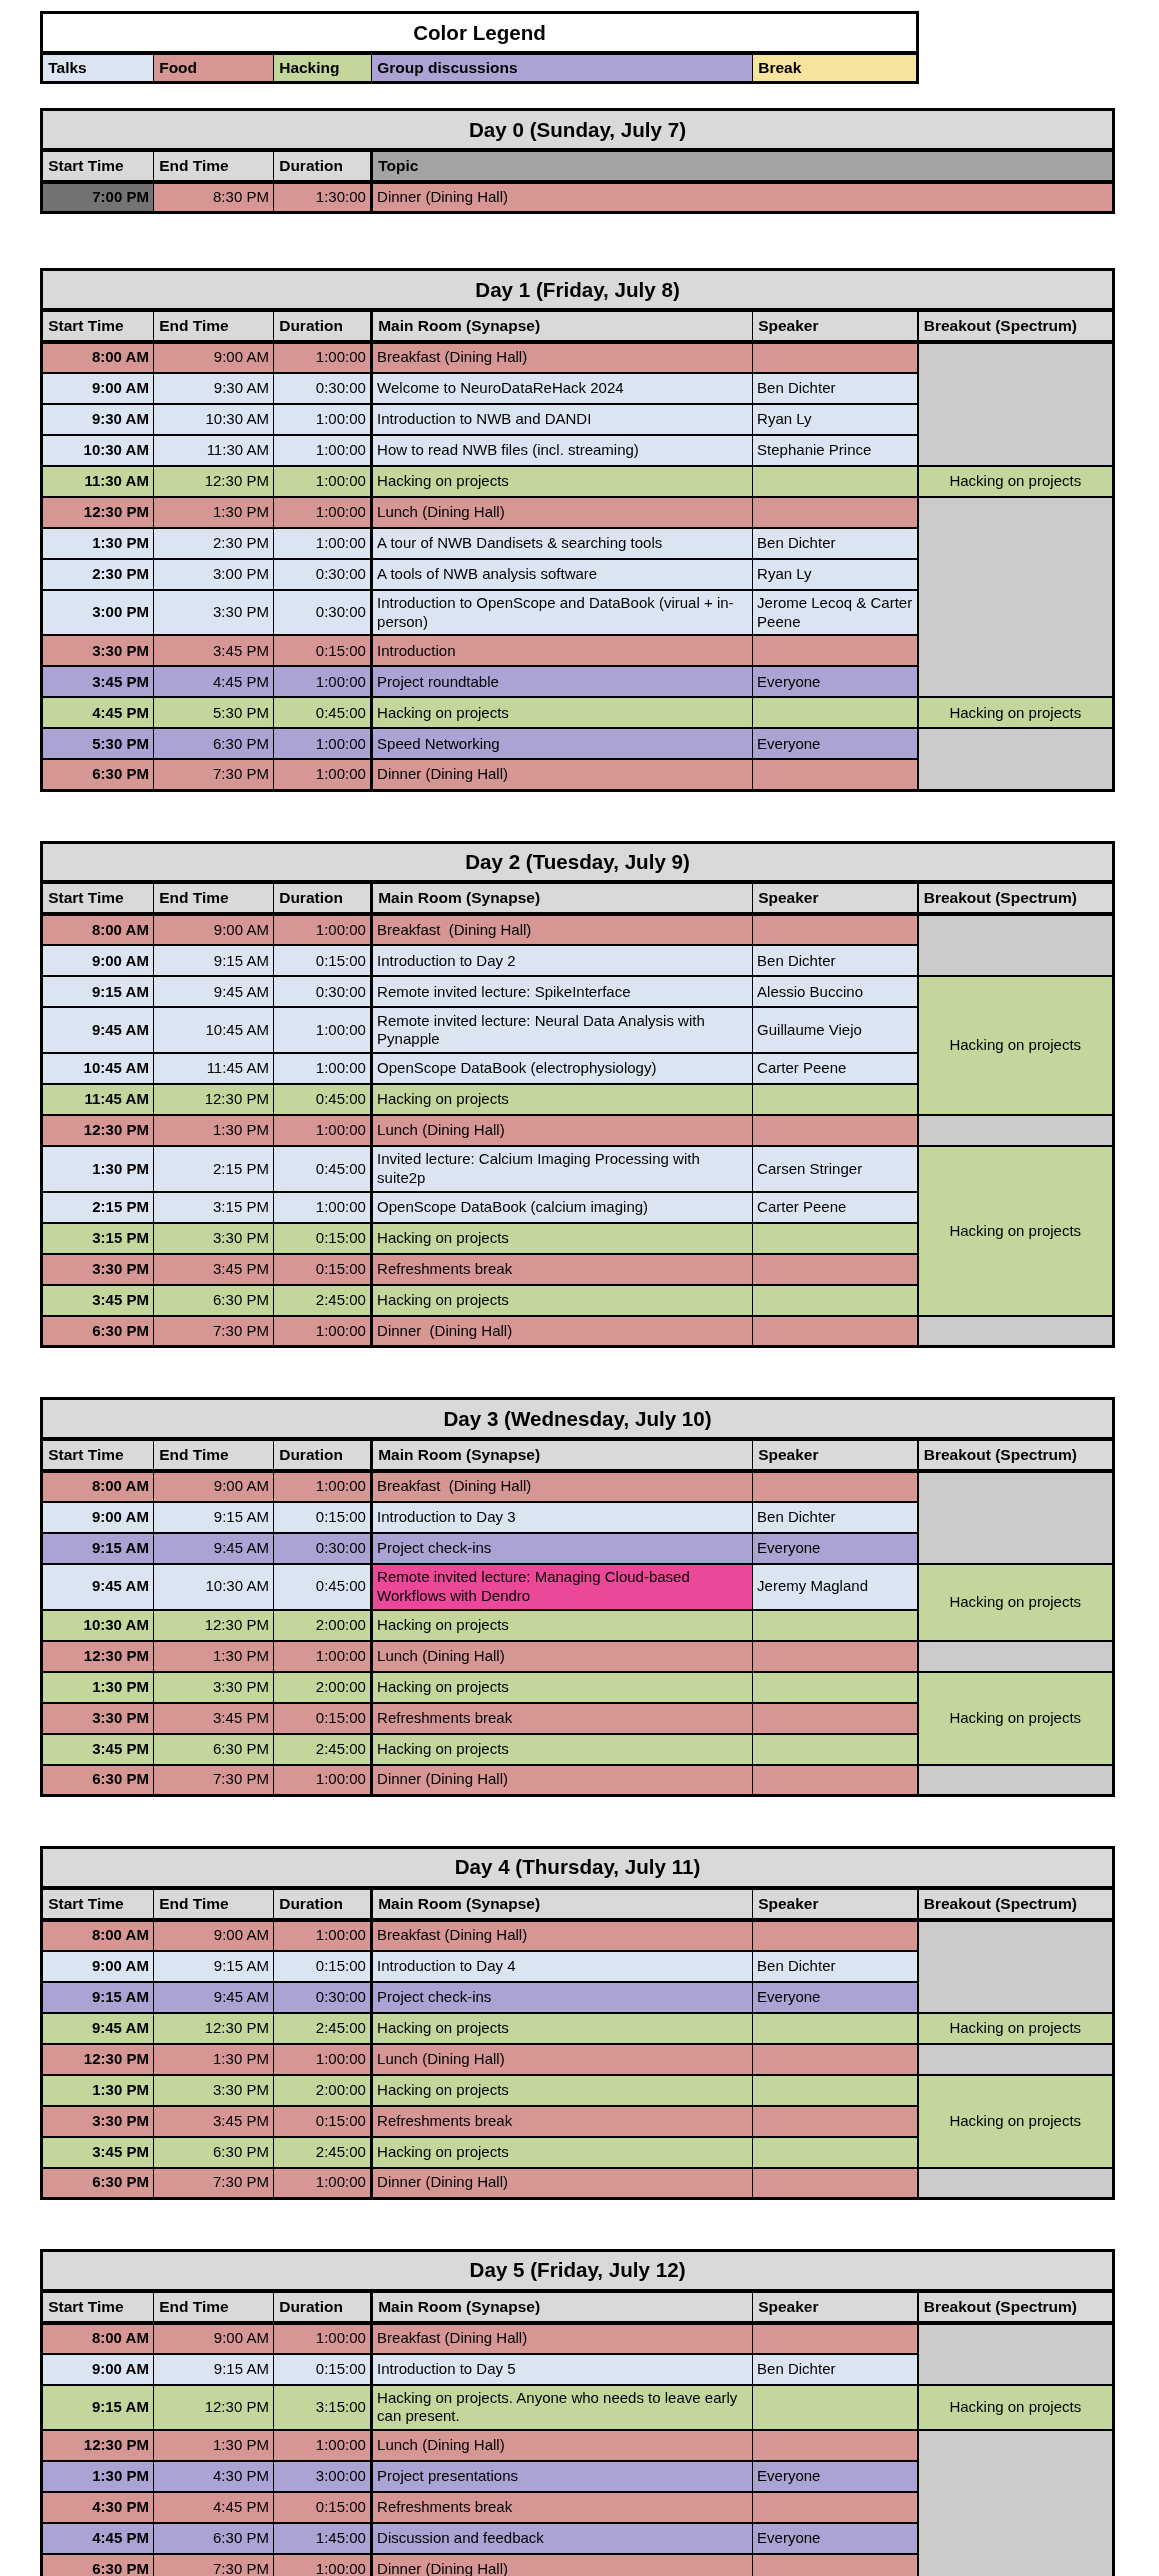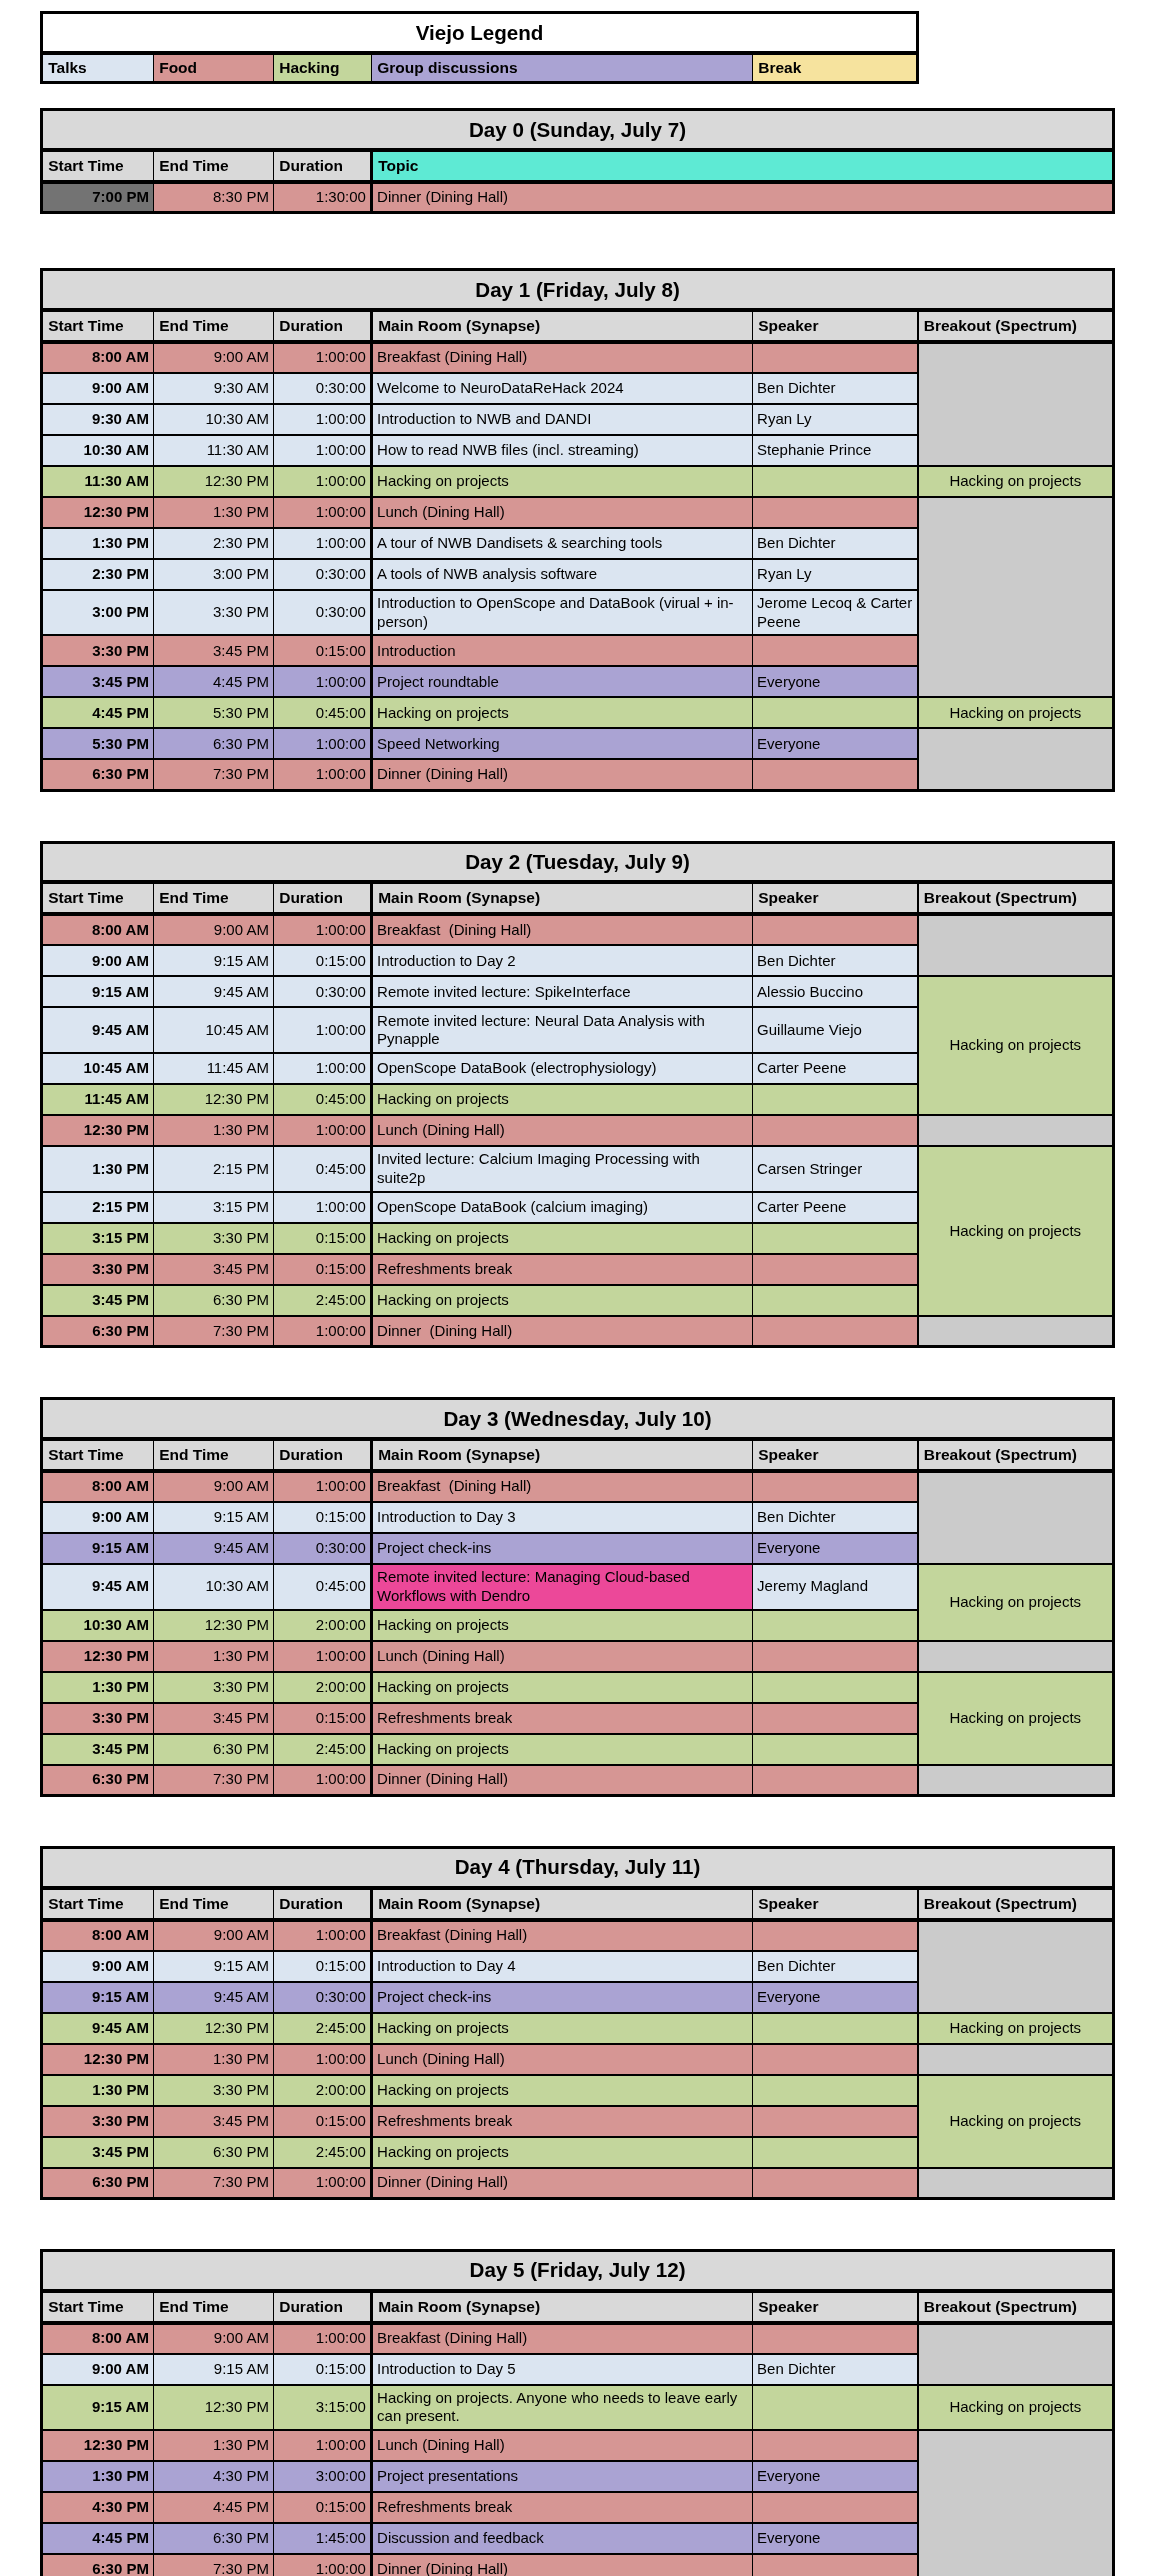--- a/index.html
+++ b/index.html
@@ -47,21 +47,21 @@
   <table class="sched legend">
     <colgroup>
       <col style="width:112px">
         <col style="width:120px">
         <col style="width:98px">
         <col style="width:381px">
         <col style="width:165px">
     </colgroup>
     <tbody>
       <tr class="title-row">
-        <td class="legend-title" colspan="5">Viejo Legend</td>
+        <td class="legend-title" colspan="5">Color Legend</td>
       </tr>
       <tr id="legend-body-row">
           <td class="legend-item" style="background:#dbe5f1">Talks</td>
           <td class="legend-item" style="background:#d69694">Food</td>
           <td class="legend-item" style="background:#c3d69c">Hacking</td>
           <td class="legend-item" style="background:#aaa3d3">Group discussions</td>
           <td class="legend-item" style="background:#f6e39e">Break</td>
         </tr>
     </tbody>
   </table>
@@ -76,21 +76,21 @@
             <col style="width:742px">
           </colgroup>
           <tbody>
             <tr class="title-row">
               <td colspan="4" style="background:#d9d9d9">Day 0 (Sunday, July 7)</td>
             </tr>
             <tr class="header-row">
               <th class="" style="background:#d9d9d9">Start Time</th>
               <th class="" style="background:#d9d9d9">End Time</th>
               <th class="" style="background:#d9d9d9">Duration</th>
-              <th class="maincol" style="background:#5eead4">Topic</th>
+              <th class="maincol" style="background:#a3a3a3">Topic</th>
             </tr>
             <tr>
               <td class="body time start" style="background:#737373">7:00 PM</td>
               <td class="body time" style="background:#d69694">8:30 PM</td>
               <td class="body time" style="background:#d69694">1:30:00</td>
               <td class="body topic maincol" style="background:#d69694">Dinner (Dining Hall)</td>
             </tr>
           </tbody>
         </table>
       </div>

